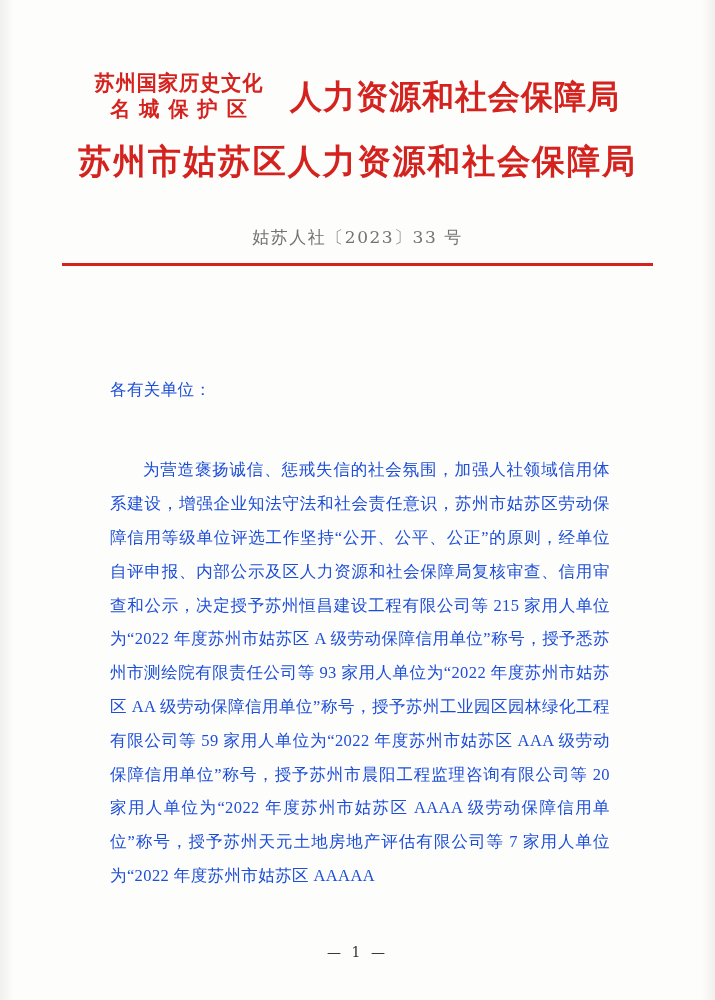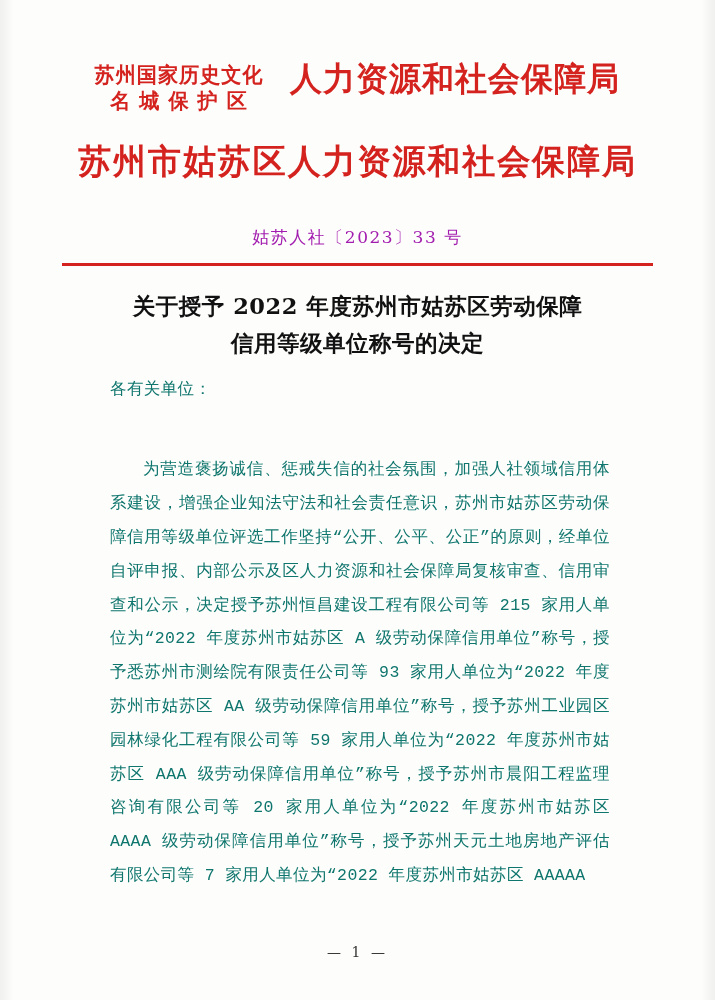--- a/index.html
+++ b/index.html
@@ -29,20 +29,21 @@
   
   .letterhead {
     position: absolute;
     left: 0;
     top: 62px;
     width: 715px;
     text-align: center;
   }
   .lh-row1 {
     display: flex;
+    align-items: center;
     justify-content: center;
     gap: 18px;
     height: 68px;
   }
   .lh-small {
     color: #d4231f;
     font-family: "DejaVu Serif", serif;
     font-weight: bold;
     font-size: 21px;
     line-height: 1.22;
@@ -73,21 +74,21 @@
 
   
   .doc-number {
     position: absolute;
     left: 0;
     top: 226px;
     width: 715px;
     text-align: center;
     font-family: "DejaVu Serif", serif;
     font-size: 17px;
-    color: #a21caf;
+    color: #737373;
     letter-spacing: 1.5px;
   }
 
   
   .red-rule {
     position: absolute;
     left: 62px;
     top: 263px;
     width: 591px;
     height: 2.5px;
@@ -108,23 +109,23 @@
     color: #111111;
     letter-spacing: 0.5px;
   }
 
   
   .body-block {
     position: absolute;
     left: 110px;
     top: 374px;
     width: 500px;
-    font-family: Liberation Mono, monospace;
+    font-family: Liberation Serif, serif;
     font-size: 16.5px;
-    color: #0f766e;
+    color: #1d4ed8;
     letter-spacing: 0.4px;
   }
   .salutation {
     line-height: 1.9;
     margin-bottom: 2px;
   }
   .para {
     text-indent: 2em;
     line-height: 2.05;
     text-align: justify;
@@ -169,22 +170,20 @@
 名 城 保 护 区</div>
         <div class="lh-big">人力资源和社会保障局</div>
       </div>
       <div class="lh-row2">苏州市姑苏区人力资源和社会保障局</div>
     </div>
 
     <div class="doc-number">姑苏人社〔2023〕33 号</div>
 
     <div class="red-rule"></div>
 
-    <div class="doc-title" style="white-space: pre-line;">关于授予 2022 年度苏州市姑苏区劳动保障
-信用等级单位称号的决定</div>
 
     <div class="body-block">
       <div class="salutation">各有关单位：</div>
       <div class="para">为营造褒扬诚信、惩戒失信的社会氛围，加强人社领域信用体系建设，增强企业知法守法和社会责任意识，苏州市姑苏区劳动保障信用等级单位评选工作坚持“公开、公平、公正”的原则，经单位自评申报、内部公示及区人力资源和社会保障局复核审查、信用审查和公示，决定授予苏州恒昌建设工程有限公司等 215 家用人单位为“2022 年度苏州市姑苏区 A 级劳动保障信用单位”称号，授予悉苏州市测绘院有限责任公司等 93 家用人单位为“2022 年度苏州市姑苏区 AA 级劳动保障信用单位”称号，授予苏州工业园区园林绿化工程有限公司等 59 家用人单位为“2022 年度苏州市姑苏区 AAA 级劳动保障信用单位”称号，授予苏州市晨阳工程监理咨询有限公司等 20 家用人单位为“2022 年度苏州市姑苏区 AAAA 级劳动保障信用单位”称号，授予苏州天元土地房地产评估有限公司等 7 家用人单位为“2022 年度苏州市姑苏区 AAAAA</div>
     </div>
 
     <div class="page-number">— 1 —</div>
 
     <div class="scan-edge-left"></div>
     <div class="scan-edge-right"></div>

